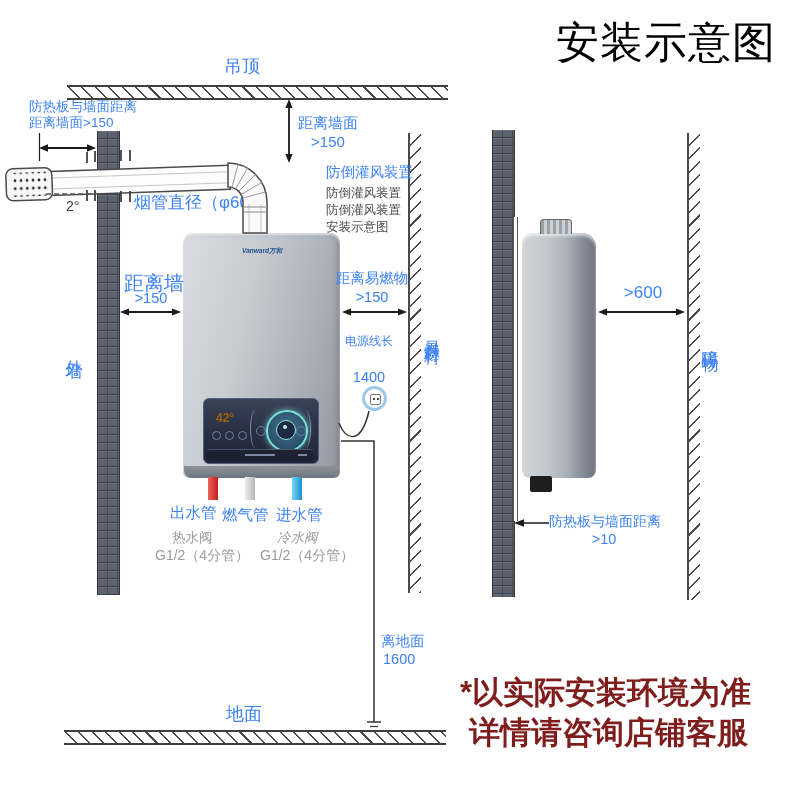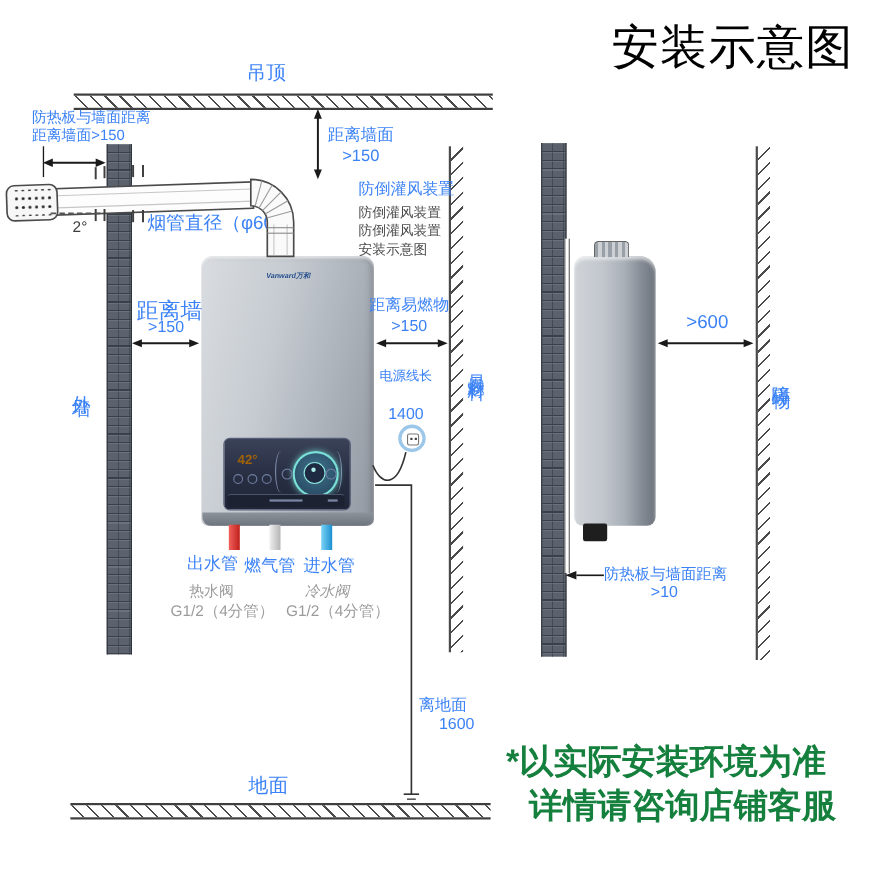--- a/index.html
+++ b/index.html
@@ -67,21 +67,21 @@
                box-shadow:inset 0 3px 3px rgba(255,255,255,.6);}
   .flue-stub{position:absolute;left:540px;top:219px;width:32px;height:15px;z-index:2;
              border:1px solid #666;border-bottom:none;border-radius:4px 4px 0 0;box-sizing:border-box;
              background:repeating-linear-gradient(90deg,#9aa0a8 0 3px,#cdd1d6 3px 6px);}
   .shield{position:absolute;left:513px;top:217px;width:5px;height:304px;z-index:2;background:#fff;
           border-left:1.5px solid #5a5a5a;border-right:1.5px solid #5a5a5a;box-sizing:border-box;}
   .knob{position:absolute;left:530px;top:476px;width:22px;height:16px;background:#1e1e1e;border-radius:2px;z-index:2;}
   svg.overlay{position:absolute;left:0;top:0;z-index:4;pointer-events:none;}
   .title{position:absolute;left:556px;top:14px;width:214px;font-size:43px;font-weight:normal;color:#000;
          letter-spacing:1px;z-index:3;white-space:nowrap;}
-  .foot{position:absolute;font-size:31px;font-weight:bold;color:#15803d;z-index:3;white-space:nowrap;}
+  .foot{position:absolute;font-size:31px;font-weight:bold;color:#7f1d1d;z-index:3;white-space:nowrap;}
 </style>
 </head>
 <body>
 
 <div class="canvas">
 
   <div class="title">安装示意图</div>
 
   <div class="hatch-h" style="left:67px;top:85px;width:381px;"></div>
   <div class="hatch-h" style="left:64px;top:730px;width:382px;"></div>
@@ -147,30 +147,30 @@
   <div class="lbl center" style="left:330px;top:335px;width:78px;font-size:12px;text-align:center;">电源线长</div>
   <div class="lbl center" style="left:330px;top:369px;width:78px;font-size:14.5px;">1400</div>
   <div class="lbl" style="left:170px;top:504px;font-size:15.5px;">出水管</div>
   <div class="lbl" style="left:222px;top:506px;font-size:15.5px;">燃气管</div>
   <div class="lbl" style="left:276px;top:506px;font-size:15.5px;">进水管</div>
   <div class="lbl gray" style="left:172px;top:530px;font-size:13.5px;font-weight:normal;">热水阀</div>
   <div class="lbl gray" style="left:277px;top:530px;font-size:13.5px;font-weight:normal;font-style:italic;">冷水阀</div>
   <div class="lbl gray" style="left:155px;top:547px;font-size:14px;font-weight:normal;">G1/2（4分管）</div>
   <div class="lbl gray" style="left:260px;top:547px;font-size:14px;font-weight:normal;">G1/2（4分管）</div>
   <div class="lbl" style="left:381px;top:633px;font-size:14.5px;">离地面</div>
-  <div class="lbl" style="left:383px;top:651px;font-size:14.5px;margin-left:16px;">1600</div>
+  <div class="lbl" style="left:383px;top:651px;font-size:14.5px;">1600</div>
   <div class="lbl" style="left:226px;top:704px;font-size:18px;">地面</div>
 
   <div class="lbl center" style="left:608px;top:283px;width:70px;font-size:17px;">&gt;600</div>
   <div class="lbl vtext" style="left:700px;top:336px;font-size:17px;">障碍物</div>
   <div class="lbl" style="left:549px;top:513px;font-size:14px;">防热板与墙面距离</div>
   <div class="lbl center" style="left:576px;top:531px;width:56px;font-size:14.5px;">&gt;10</div>
 
   <div class="foot" style="left:460px;top:672px;">*以实际安装环境为准</div>
-  <div class="foot" style="left:481px;top:712px;font-family:Liberation Mono, monospace;">详情请咨询店铺客服</div>
+  <div class="foot" style="left:469px;top:712px;font-family:Liberation Mono, monospace;">详情请咨询店铺客服</div>
 
   <svg class="overlay" width="800" height="800" viewBox="0 0 800 800">
     <defs>
       <pattern id="muzzleDots" width="6" height="8" patternUnits="userSpaceOnUse">
         <circle cx="3" cy="4" r="1.4" fill="#2a2a2a"></circle>
       </pattern>
     </defs>
 
     <g transform="rotate(-2 267 176)">
       <rect x="50" y="164" width="180" height="24" fill="#fdfdfd" stroke="#4a4a4a" stroke-width="1.5"></rect>

